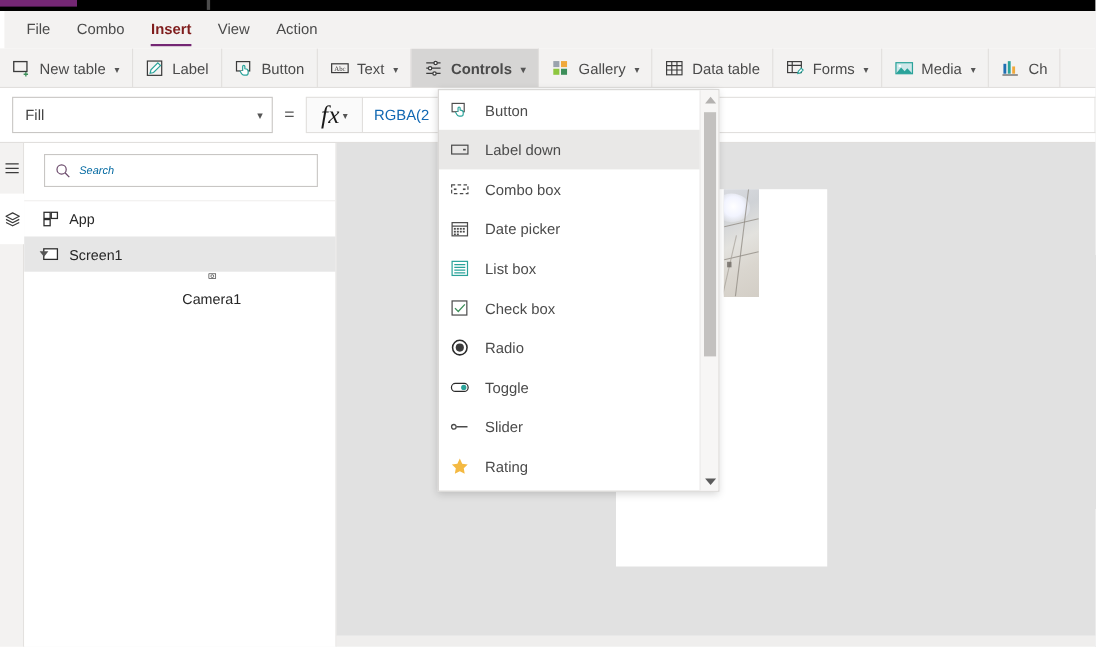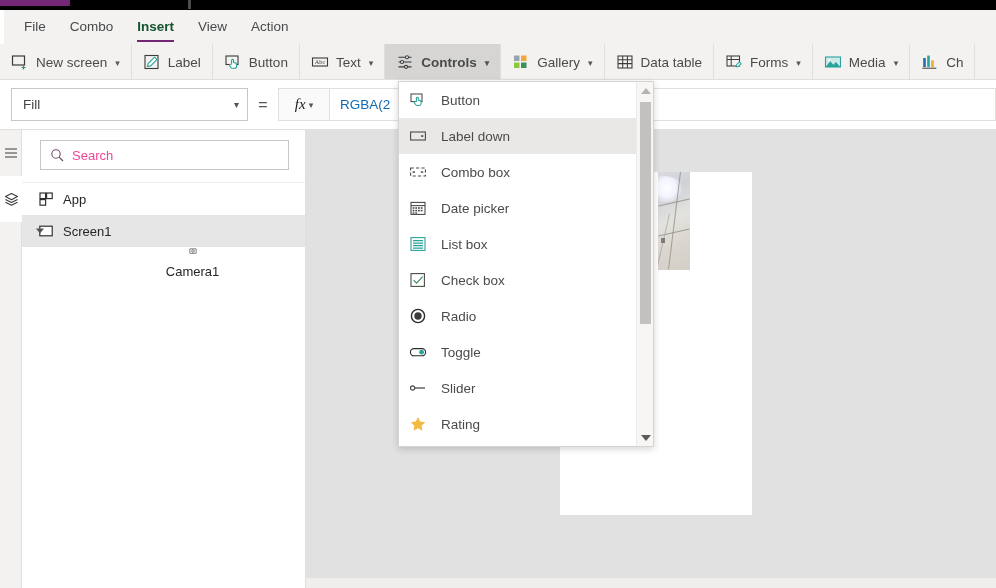--- a/index.html
+++ b/index.html
@@ -32,21 +32,21 @@
   #menubar {
     position:absolute; left:4px; top:10px; width:996px; height:34px;
     background:#f3f2f1;
     display:flex; align-items:flex-end; padding-left:8px;
   }
   .menu-item {
     font-size:13.5px; color:#4a4a4a; padding:0 12px; height:34px;
     line-height:34px; cursor:pointer; position:relative;
     white-space:nowrap;
   }
-  .menu-item.active { color:#14532d; font-weight:bold; }
+  .menu-item.active { color:#7f1d1d; font-weight:bold; }
   .menu-item.active::after {
     content:""; position:absolute; left:12px; right:12px; bottom:2px;
     height:2px; background:#742774;
   }
 
   
   #ribbon {
     position:absolute; left:0; top:44px; width:996px; height:36px;
     background:#f3f2f1;
     border-bottom:1px solid #e1dfdd;
@@ -82,21 +82,21 @@
   #propsel .chev { font-size:10px; color:#555; }
   #eq {
     width:30px; text-align:center; font-size:16px; color:#555;
   }
   #fxbtn {
     width:52px; height:33px; border:1px solid #e1dfdd; background:#fafafa;
     display:flex; align-items:center; justify-content:center; gap:3px;
     cursor:pointer;
   }
   #fxbtn .fx { font-family:"Liberation Serif", serif; font-style:italic;
-    font-size:15px; color:#1a1a1a; }
+    font-size:23px; color:#1a1a1a; }
   #fxbtn .chev { font-size:9px; color:#555; }
   #formulatext {
     flex:1; height:33px; border:1px solid #e1dfdd; border-left:none;
     background:#ffffff; display:flex; align-items:center;
     padding-left:10px; font-size:13.5px; color:#1168b3;
     font-family:"Liberation Sans", sans-serif; overflow:hidden;
   }
 
   
   #rail {
@@ -118,21 +118,21 @@
     border-bottom:1px solid #f0efee;
   }
   #tree-header .ttl { font-size:16.5px; color:#1a1a1a; }
   #tree-header .x { font-size:17px; color:#3b3b3b; cursor:pointer;
     line-height:1; font-family:"Liberation Sans", sans-serif; }
   #searchwrap { padding:10px 16px 12px 18px; border-bottom:1px solid #f0efee;}
   #searchbox {
     height:30px; border:1px solid #c8c6c4; background:#fff;
     display:flex; align-items:center; gap:8px; padding:0 9px;
   }
-  #searchbox .ph { font-size:13px; color:#ec4899; }
+  #searchbox .ph { font-size:10px; color:#0369a1;font-style:italic; }
   .tnode {
     height:32px; display:flex; align-items:center; gap:9px;
     padding-left:16px; font-size:13px; color:#262626; cursor:pointer;
     position:relative;
   }
   .tnode.sel { background:#e6e6e6; }
   .tnode.depth2 { padding-left:58px;flex-direction:column; }
   .tnode .caret {
     position:absolute; left:14px; top:50%; transform:translateY(-50%);
     width:0; height:0; border-left:5px solid #555;
@@ -231,21 +231,21 @@
   <div class="menu-item">Action</div>
 </div>
 
 <div id="ribbon">
 
   <div class="rb">
     <svg class="rb-ico" viewBox="0 0 18 18">
       <rect x="1.5" y="3" width="12" height="9" fill="none" stroke="#3b3b3b" stroke-width="1.2"></rect>
       <path d="M12.5 12.5v4M10.5 14.5h4" stroke="#3d8f5a" stroke-width="1.2"></path>
     </svg>
-    <span class="lbl">New screen</span>
+    <span class="lbl">New table</span>
     <span class="chev">▾</span>
   </div>
 
   <div class="rb">
     <svg class="rb-ico" viewBox="0 0 18 18">
       <rect x="2" y="2.5" width="13" height="13" fill="none" stroke="#3b3b3b" stroke-width="1.1"></rect>
       <path d="M11.5 4.2l2.4 2.4-6.3 6.3-3.1.7.7-3.1z" fill="#fff" stroke="#2aa39a" stroke-width="1.1"></path>
     </svg>
     <span class="lbl">Label</span>
   </div>

